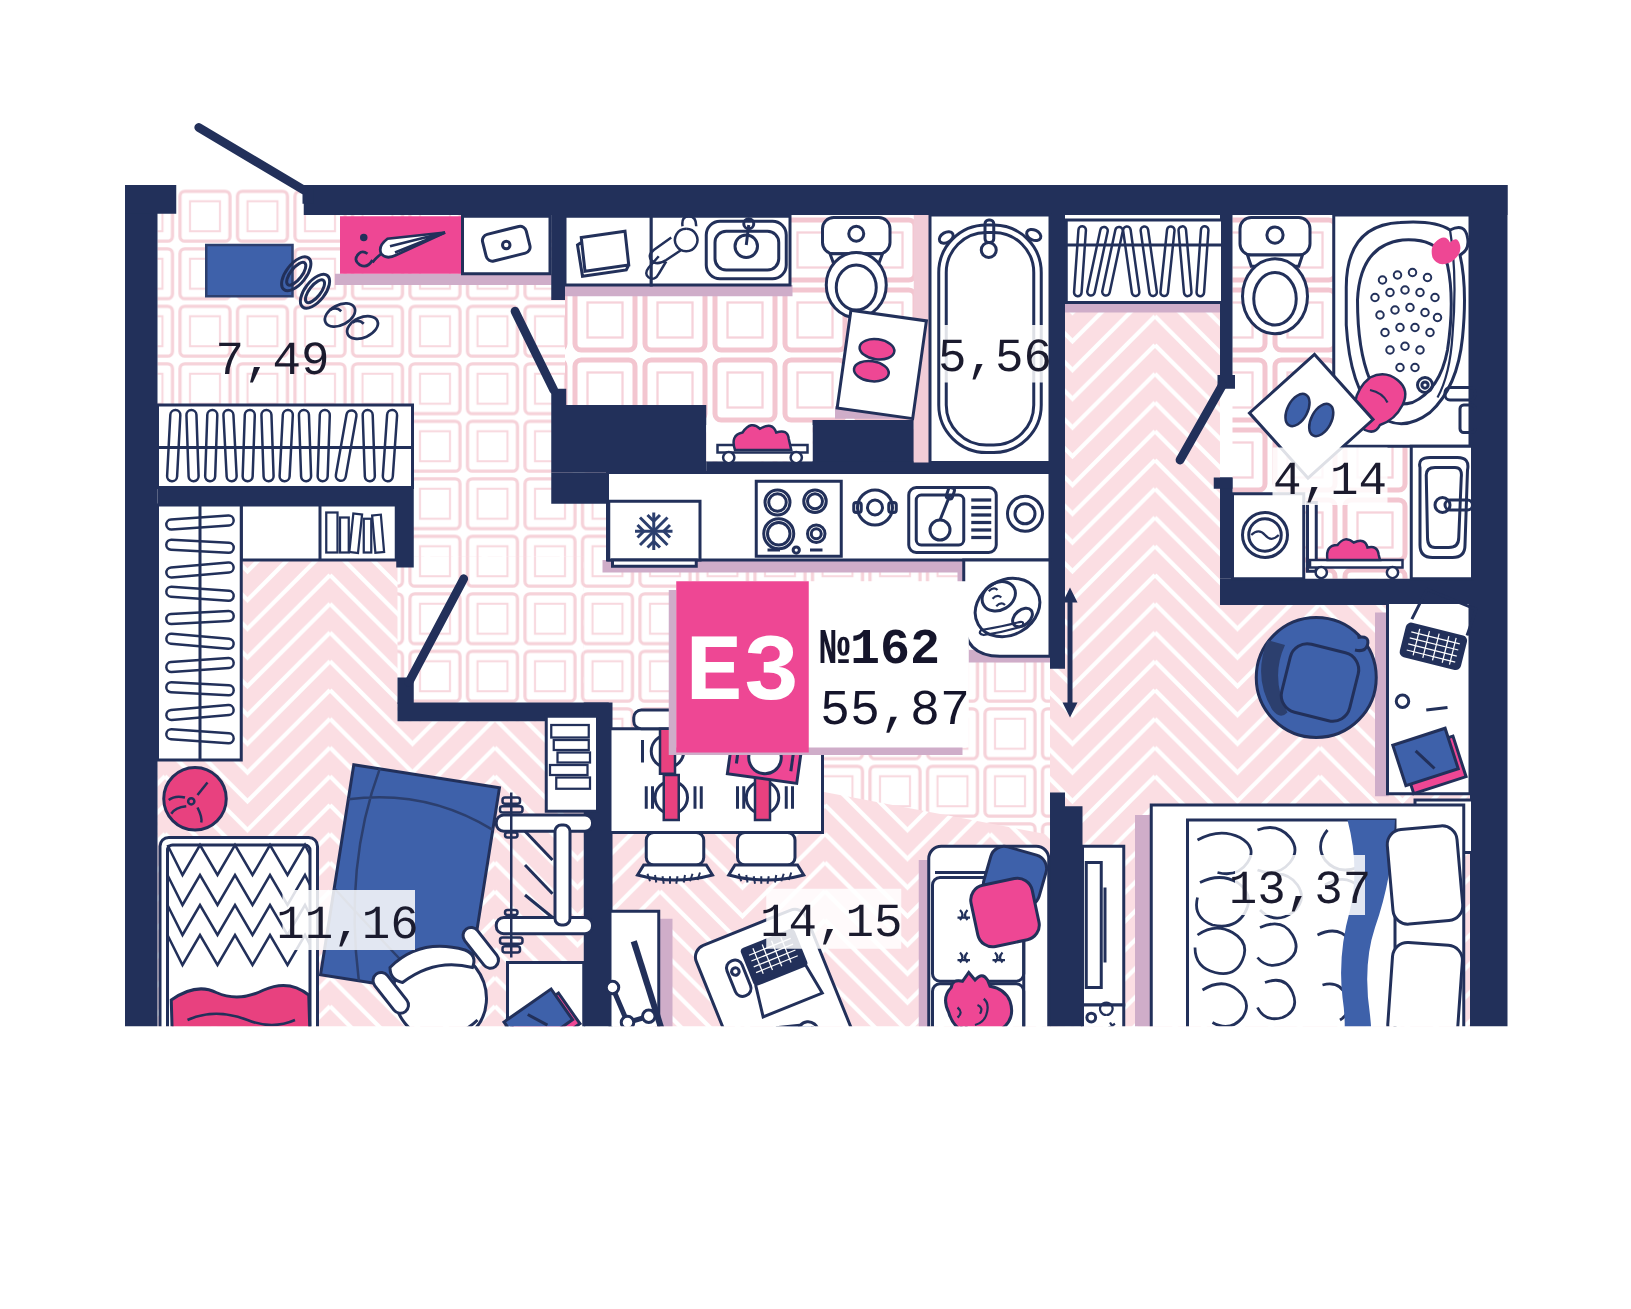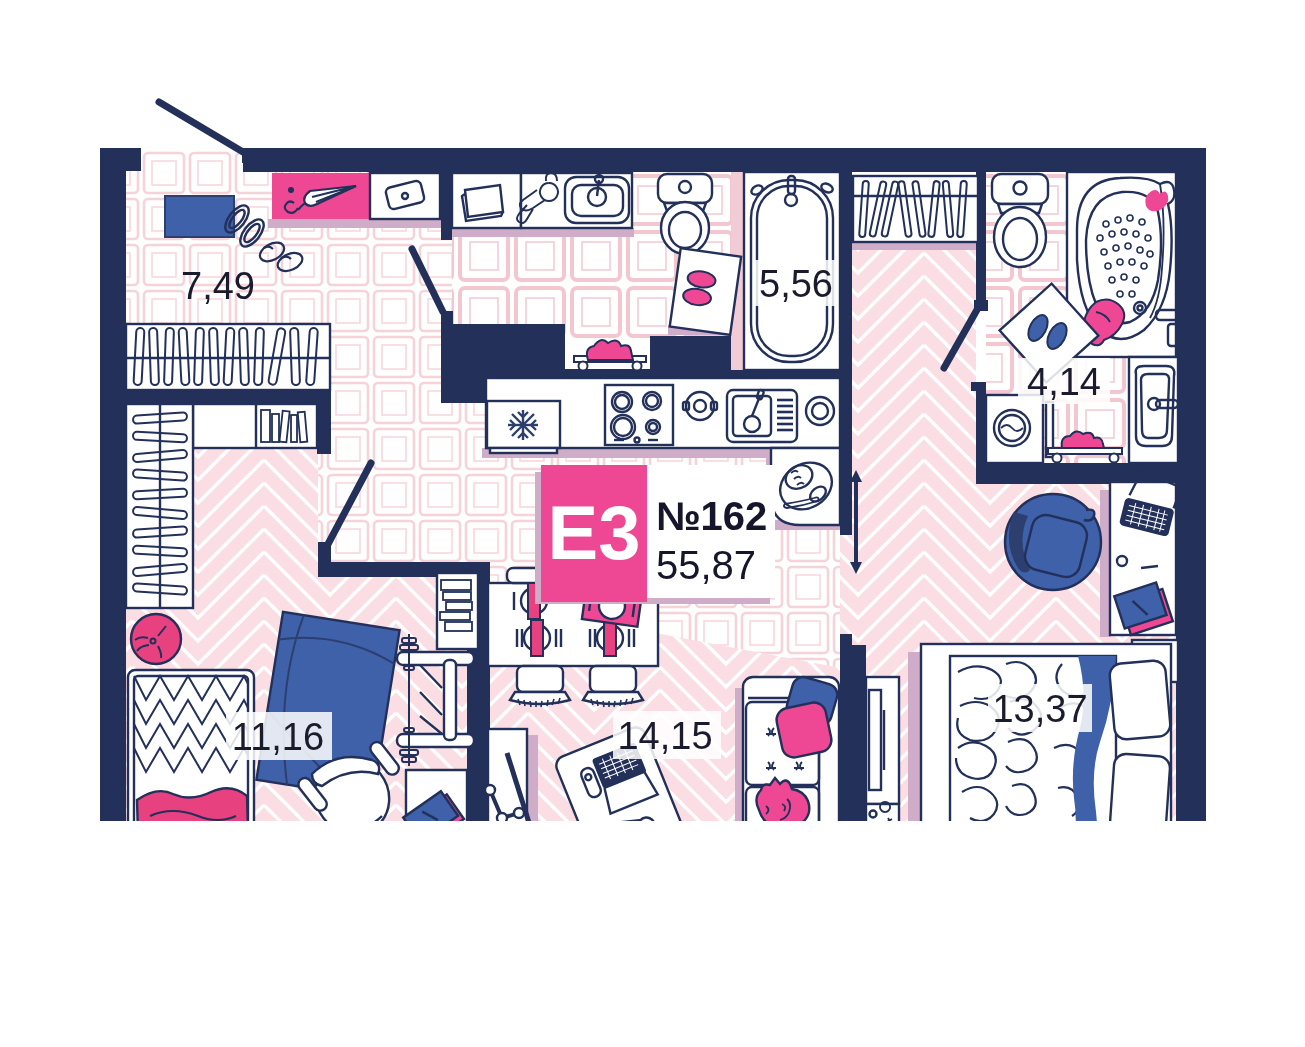--- a/index.html
+++ b/index.html
@@ -1,16 +1,16 @@
 <!DOCTYPE html>
 <html><head>
 <meta charset="utf-8">
 <style>
 html,body{margin:0;padding:0;background:#ffffff;}
-#plan{width:1305px;height:821px;position:relative;font-family:Liberation Sans, sans-serif;}
+#plan{width:1305px;height:821px;position:relative;font-family:Liberation Mono, monospace;}
 </style>
 </head>
 <body>
 <div id="plan">
 <svg width="1305" height="1047" viewBox="0 0 1305 1047">
 <defs>
 <pattern id="tileA" width="46" height="46" patternUnits="userSpaceOnUse" patternTransform="translate(3,12)">
  <rect width="46" height="46" fill="#ffffff"></rect>
  <rect x="3" y="3" width="40" height="40" rx="4" fill="none" stroke="#f6d2d9" stroke-width="2.6"></rect>
  <rect x="11" y="11" width="24" height="24" fill="none" stroke="#f8d8de" stroke-width="1.6"></rect>

